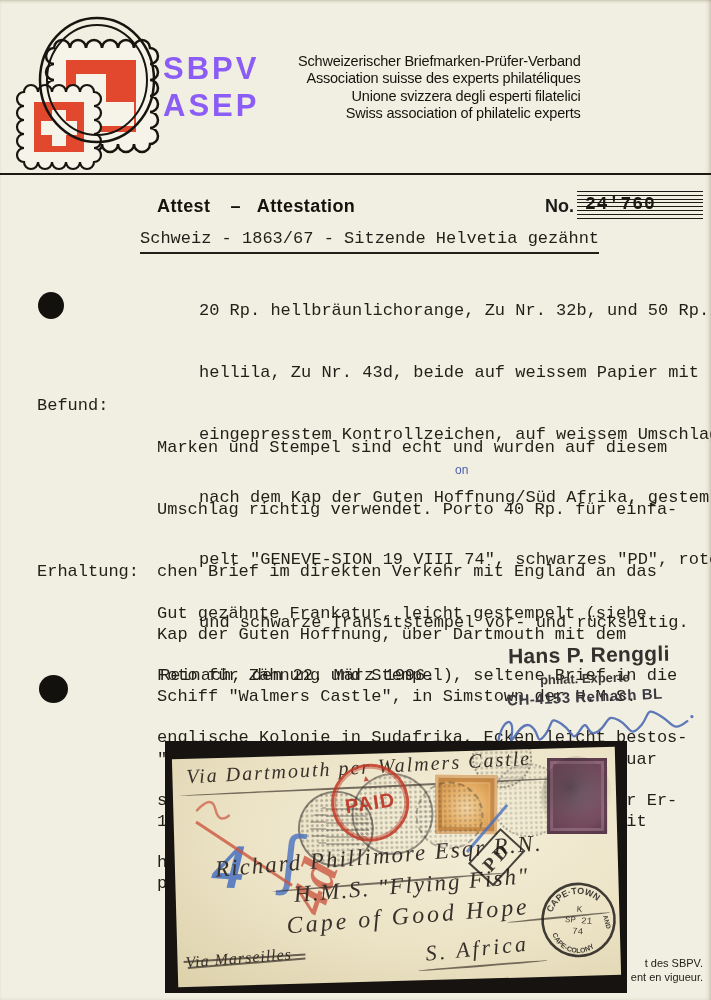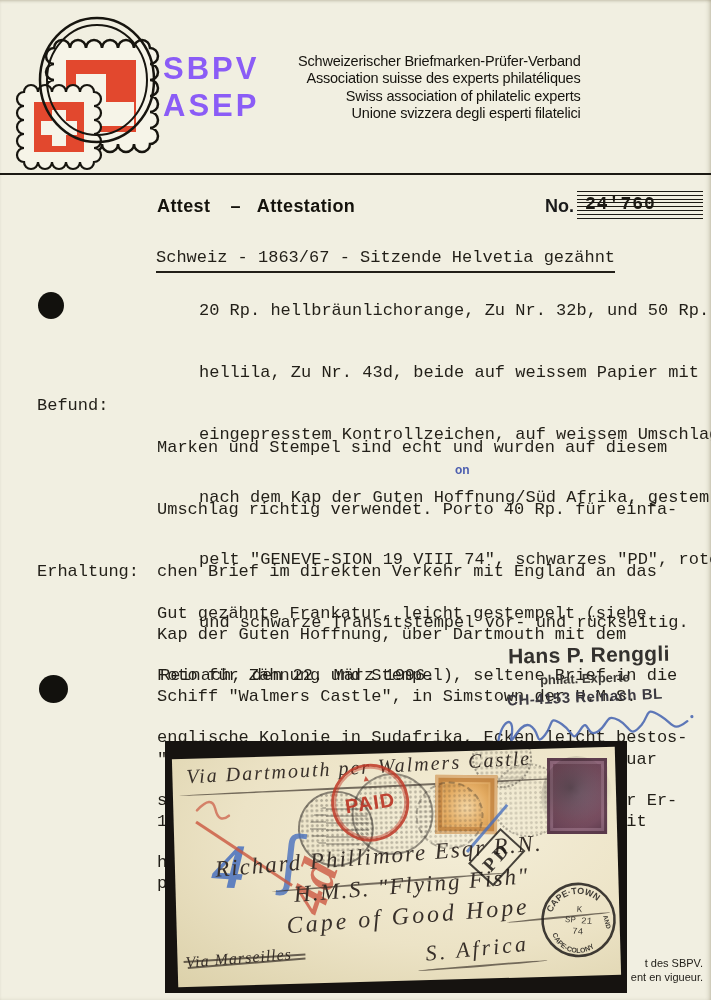--- a/index.html
+++ b/index.html
@@ -13,29 +13,29 @@
   .rule{left:0;top:173px;width:711px;height:2px;background:#1b1913;}
   
   .heading{left:157px;top:196px;font-size:18px;font-weight:700;letter-spacing:.4px;color:#14120c;}
   .heading .dash{margin:0 16px 0 20px;}
   .no-label{left:545px;top:196px;font-size:18px;font-weight:700;}
   .no-box{left:577px;top:191px;width:126px;height:28px;
           background:repeating-linear-gradient(180deg,#1c1a14 0 1px,transparent 1px 3.8px);}
   .no-val{left:585px;top:194px;font-family:"Liberation Mono",monospace;font-size:18px;font-weight:700;letter-spacing:1px;color:#1c1a14;}
   
   .mono{font-family:"Liberation Mono",monospace;font-size:17px;line-height:20.8px;color:#221f18;white-space:pre;}
-  .title{left:156px;top:229px;border-bottom:2px solid #221f18;padding-bottom:2px;margin-top:19px;}
+  .title{left:140px;top:229px;border-bottom:2px solid #221f18;padding-bottom:2px;}
   .intro{left:157px;top:259px;margin-left:42px;}
   .lbl{font-weight:400;}
   .befund-lbl{left:37px;top:396px;}
   .befund{left:157px;top:396px;}
   .erh-lbl{left:37px;top:562px;}
   .erh{left:157px;top:562px;}
   .dateline{left:160px;top:666px;}
-  .ins{left:455px;top:463px;font-size:12px;color:#4d5fb0;font-family:"Liberation Sans",sans-serif;font-weight:700;}
+  .ins{left:455px;top:463px;font-size:12px;color:#4d5fb0;font-family:"Liberation Sans",sans-serif;font-weight:400;}
   
   .exp-name{left:508px;top:643px;font-size:21px;font-weight:700;color:#33312e;letter-spacing:.3px;transform:rotate(-1deg);}
   .exp-title{left:540px;top:671px;font-size:13px;font-weight:700;color:#3a3834;transform:rotate(-2deg);}
   .exp-addr{left:507px;top:688px;font-size:15px;font-weight:700;color:#3c3a42;letter-spacing:.5px;transform:rotate(-2.5deg);}
   
   .hole{background:#12110d;border-radius:50%;}
   
   .footer{right:8px;top:957px;text-align:right;font-size:11px;line-height:13.5px;font-weight:400;color:#23211b;}
   
   .photo{left:165px;top:741px;width:462px;height:252px;background:#161310;overflow:hidden;z-index:5;}
@@ -104,22 +104,22 @@
     </g>
   </svg>
 
   <div class="abs abbr">
     <div>SBPV</div>
     <div>ASEP</div>
   </div>
   <div class="abs orgs">
     <div>Schweizerischer Briefmarken-Prüfer-Verband</div>
     <div>Association suisse des experts philatéliques</div>
+    <div>Unione svizzera degli esperti filatelici</div>
     <div>Swiss association of philatelic experts</div>
-    <div>Unione svizzera degli esperti filatelici</div>
   </div>
   <div class="abs rule"></div>
 
   <div class="abs heading">
     <span>Attest</span><span class="dash">–</span><span>Attestation</span>
   </div>
   <div class="abs no-label">No.</div>
   <div class="abs no-box"></div>
   <div class="abs no-val">24'760</div>
 

